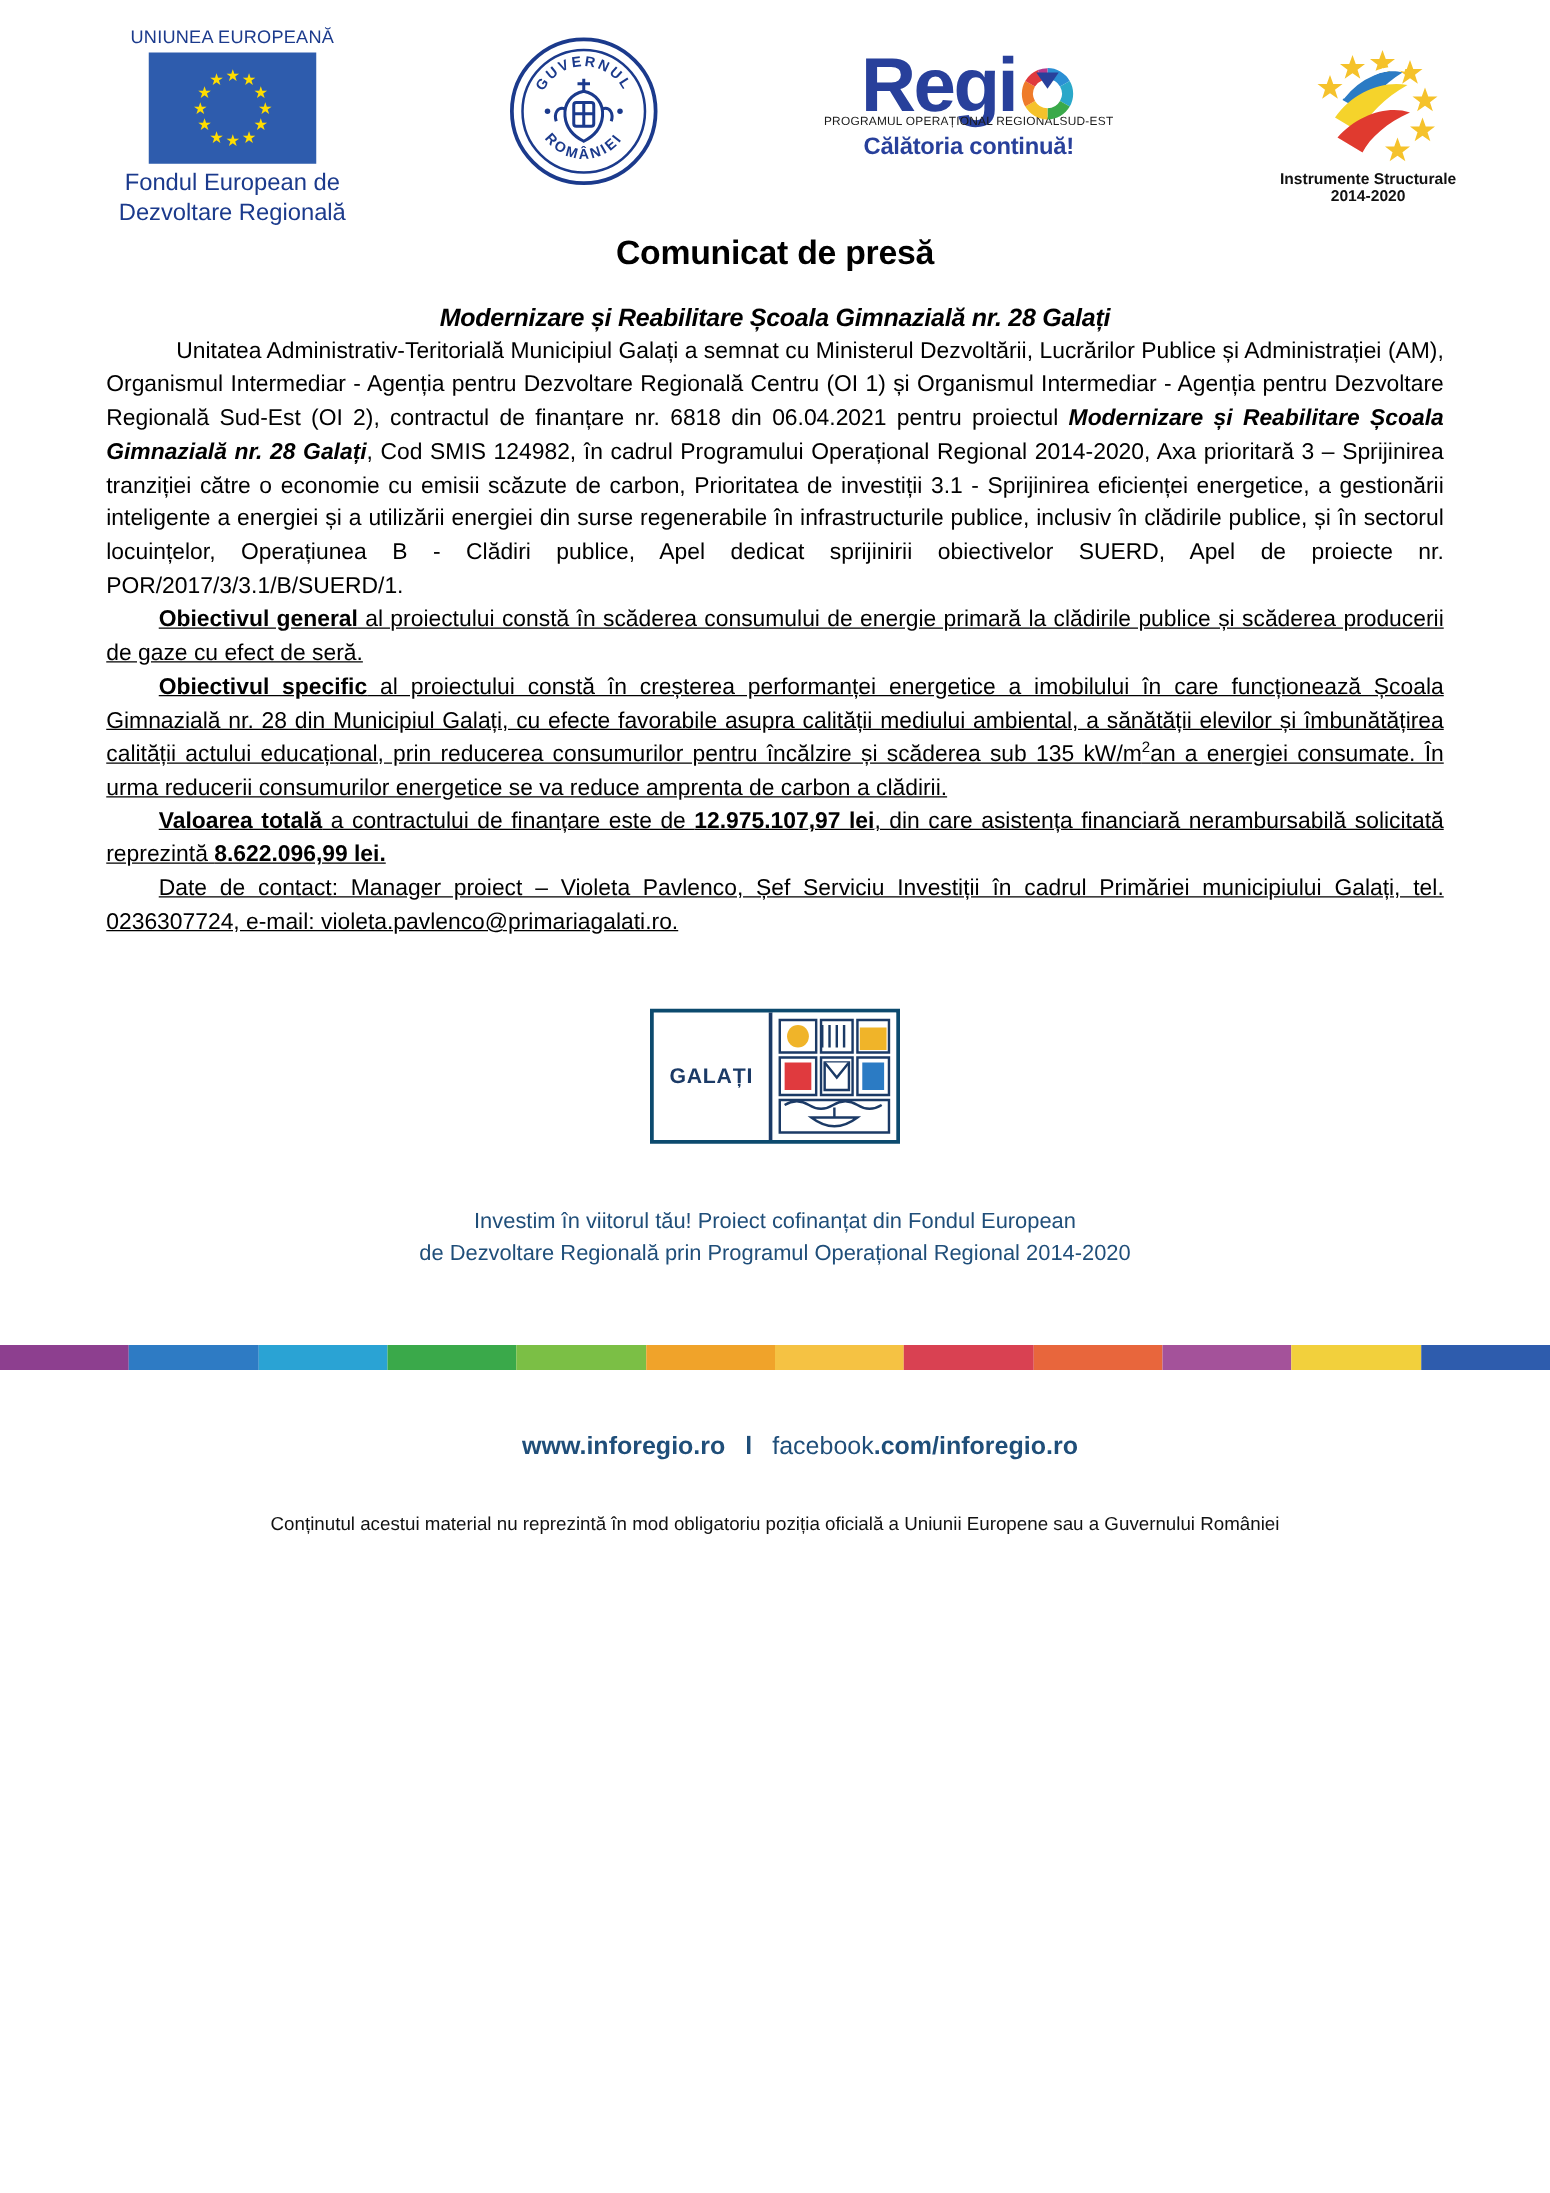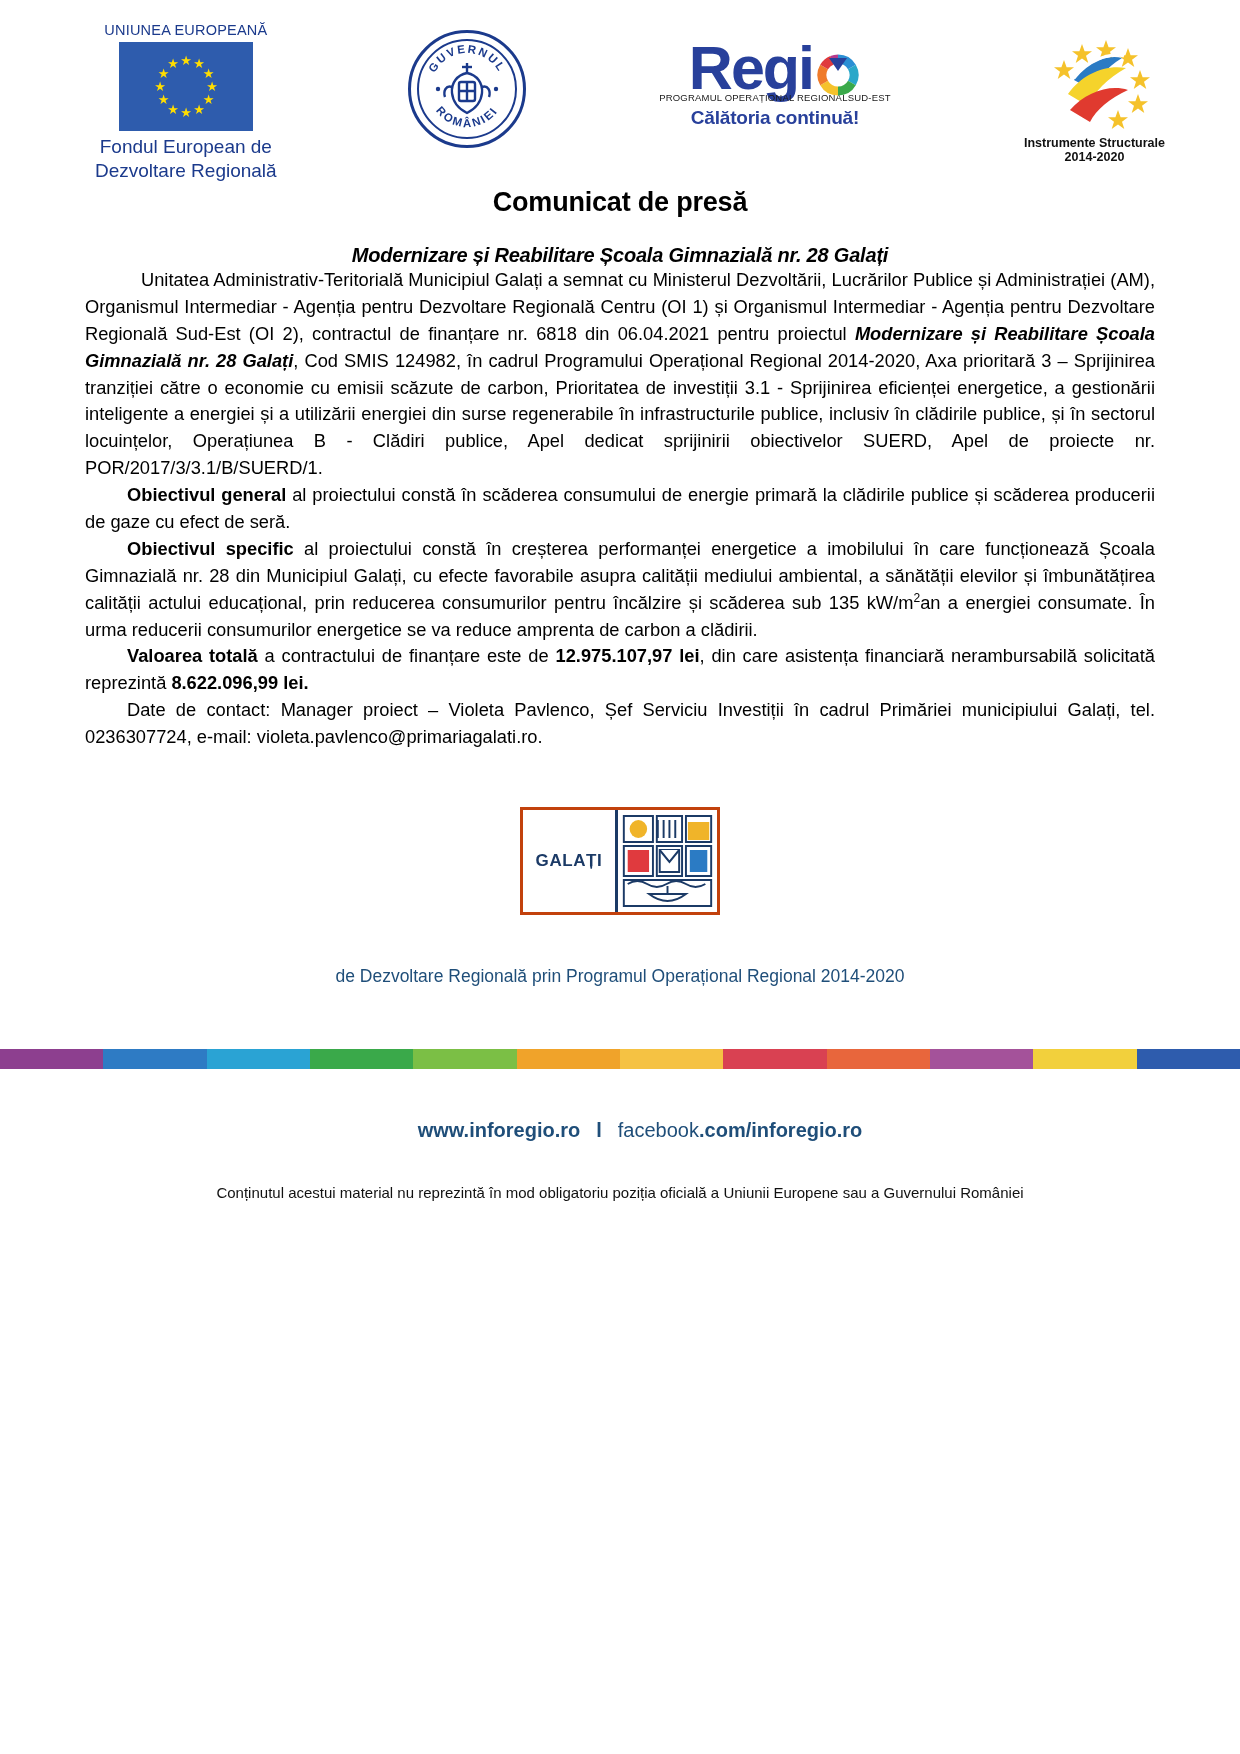--- a/index.html
+++ b/index.html
@@ -102,30 +102,30 @@
   }
 
   p.body {
     font-size: 18.3px; line-height: 1.47; text-align: justify;
     margin: 0; hyphens: none;
   }
   .para-gap-lg { margin-top: 42px; }
   .para-gap-md { margin-top: 26px; }
   .para-gap-sm { margin-top: 6px; }
   .indent { text-indent: 56px; }
-  .indent-sm { text-indent: 42px; }
+  .indent-sm { text-indent: 42px; text-decoration: underline; }
   b, .b { font-weight: bold; }
   i, .i { font-style: italic; }
   .bi { font-weight: bold; font-style: italic; }
   sup { font-size: .66em; vertical-align: super; line-height: 0; }
 
   
   .galati-wrap { display: flex; justify-content: center; margin-top: 56px; }
   .galati-logo {
-    width: 200px; height: 108px; border: 3px solid #c2410c;
+    width: 200px; height: 108px; border: 3px solid #0c4a6e;
     display: flex; background: #ffffff;
   }
   .galati-left {
     width: 92px; display: flex; align-items: center; justify-content: center;
     font-size: 17px; font-weight: bold; color: #1b3a66; letter-spacing: .6px;
   }
   .galati-right { flex: 1; border-left: 3px solid #1b3a66; position: relative; }
 
   
   .footer-tagline {
@@ -303,20 +303,21 @@
             <path d="M10 74 q10 -6 20 0 q10 6 20 0 q10 -6 20 0 q10 6 20 0"></path>
             <path d="M32 84 q19 14 38 0 z" fill="#ffffff"></path>
             <path d="M51 76 v8"></path>
           </g>
         </svg>
       </div>
     </div>
   </div>
 
   <div class="footer-tagline">
+    <div>Investim în viitorul tău! Proiect cofinanțat din Fondul European</div>
     <div>de Dezvoltare Regională prin Programul Operațional Regional 2014-2020</div>
   </div>
 </div>
 
 <div class="color-bar" id="colorbar">
     <i style="background: rgb(141, 63, 143); flex: 1 1 0px;"></i>
     <i style="background: rgb(46, 123, 196); flex: 1 1 0px;"></i>
     <i style="background: rgb(42, 163, 212); flex: 1 1 0px;"></i>
     <i style="background: rgb(58, 169, 74); flex: 1 1 0px;"></i>
     <i style="background: rgb(123, 191, 69); flex: 1 1 0px;"></i>

